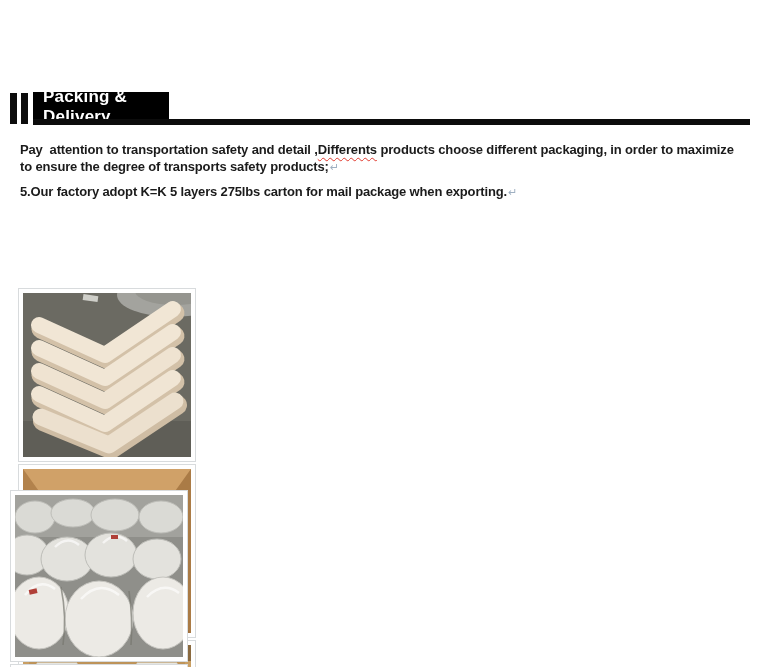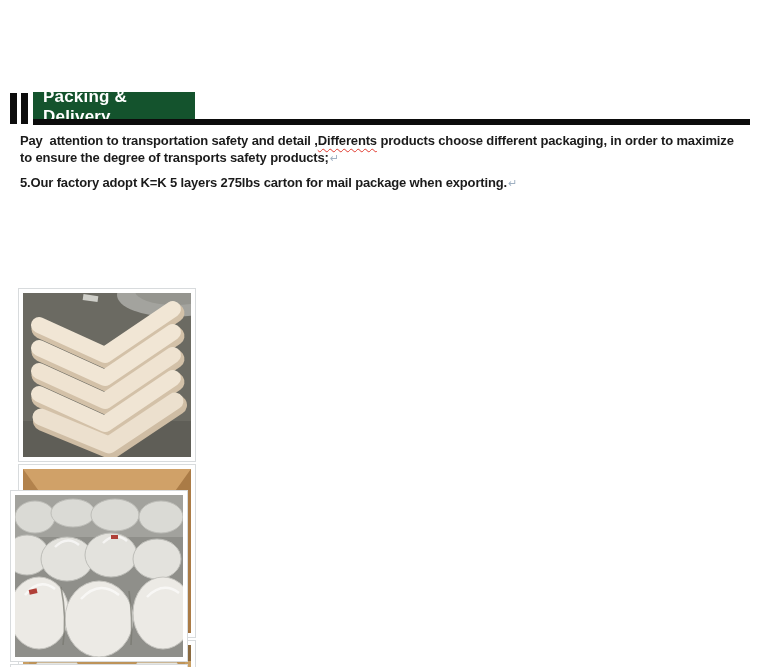--- a/index.html
+++ b/index.html
@@ -3,27 +3,27 @@
 <meta charset="utf-8">
 <style>
   html,body{margin:0;padding:0;background:#ffffff;}
   .page{position:relative;width:762px;height:667px;background:#ffffff;overflow:hidden;
         font-family:"Liberation Sans",sans-serif;}
 
   
   .accent-bar{position:absolute;top:93px;width:7px;height:31px;background:#0c0c0c;}
   .accent-bar.b1{left:10px;}
   .accent-bar.b2{left:21px;}
-  .title-box{position:absolute;left:33px;top:92px;width:162px;height:30px;background:#14532d;
+  .title-box{position:absolute;left:33px;top:92px;width:136px;height:30px;background:#000000;
              color:#ffffff;font-weight:700;font-size:17px;letter-spacing:.2px;
              display:flex;align-items:center;padding-left:10px;box-sizing:border-box;}
   .header-line{position:absolute;left:33px;top:119px;width:717px;height:6px;background:#0c0c0c;}
 
   
-  .copy{position:absolute;left:20px;top:132px;width:716px;color:#1b1b1b;
+  .copy{position:absolute;left:20px;top:141px;width:716px;color:#1b1b1b;
         font-size:13px;font-weight:700;line-height:17px;letter-spacing:-0.15px;}
   .copy p{margin:0 0 7px 0;white-space:pre-wrap;}
   .misspelled{text-decoration-line:underline;text-decoration-style:wavy;
               text-decoration-color:#e03a2f;text-decoration-thickness:1px;text-underline-offset:3px;}
   .ret{color:#9fb0c2;font-weight:400;font-size:11px;margin-left:1px;}
 
   
   .photo-row{position:absolute;display:flex;gap:2px;flex-direction:column;}
   .row1{left:18px;top:288px;}
   .row2{left:10px;top:490px;}

